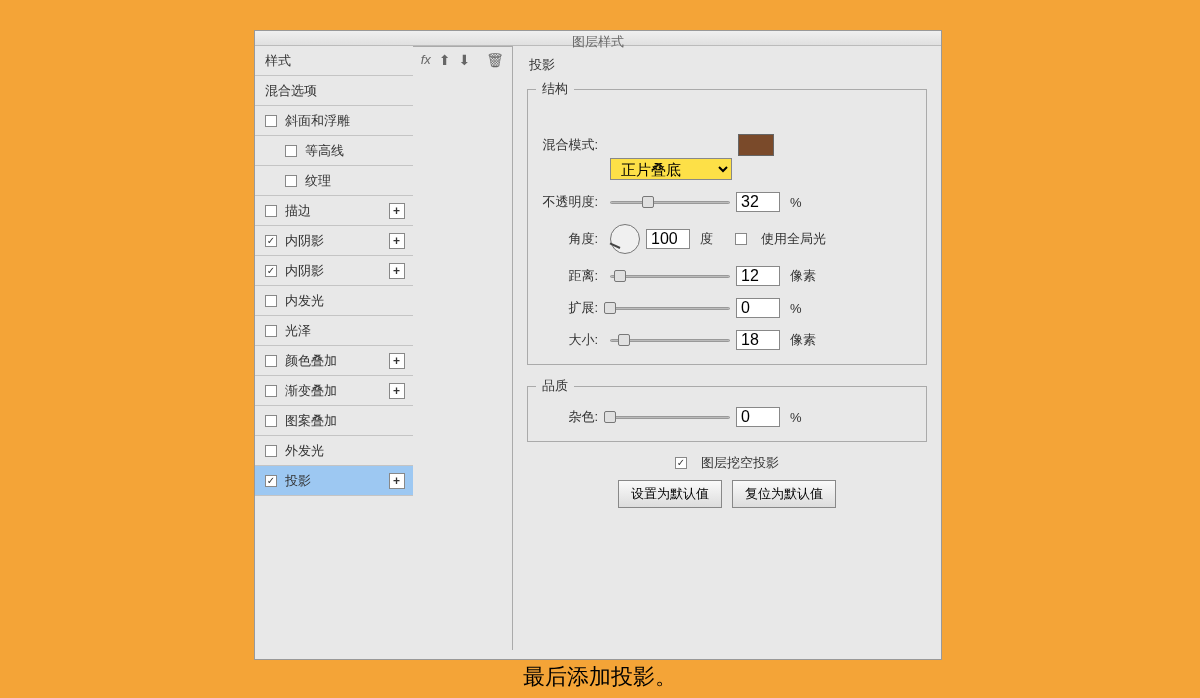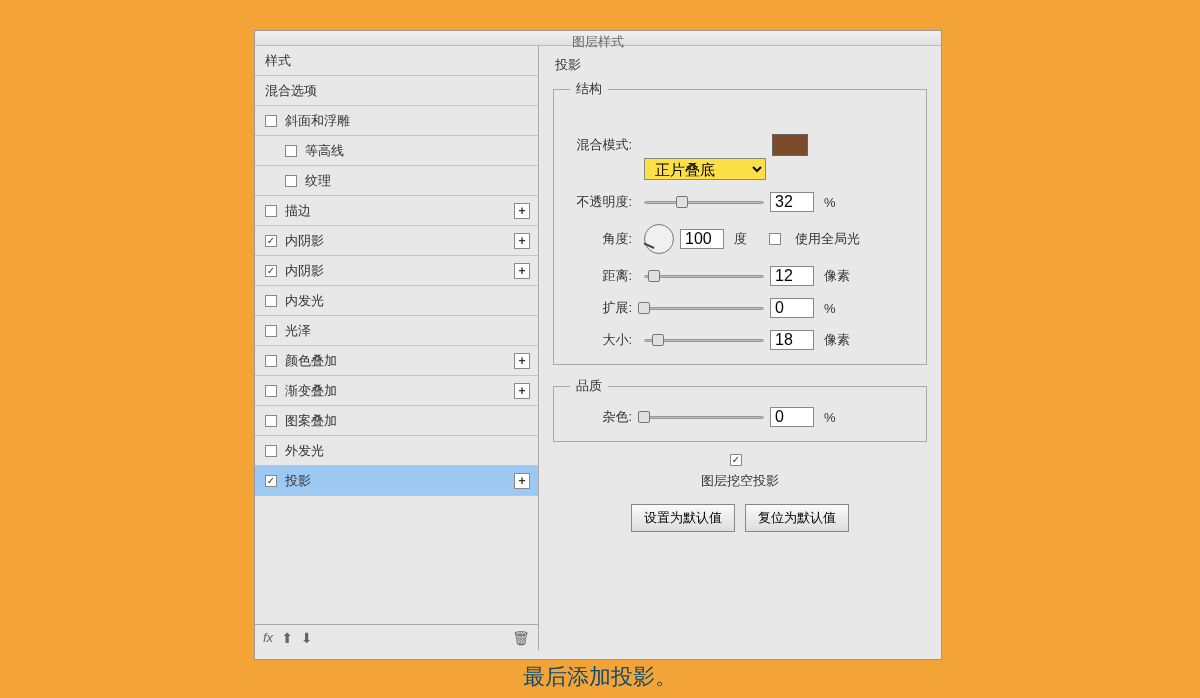--- a/index.html
+++ b/index.html
@@ -25,24 +25,24 @@
   height: 15px;
   text-align: center;
   line-height: 22px;
   font-size: 13px;
   color: #666;
   border-bottom: 1px solid #bbb;
   background: linear-gradient(#f0f0f0,#e0e0e0);
 }
 .content { display: flex; height: calc(100% - 24px); }
 .left-panel {
-  width: 284px;
+  width: 258px;
   border-right: 1px solid #aaa;
   display: flex;
-  flex-direction: column;
+  flex-direction: row;
 }
 .style-list { flex: 1; overflow: auto; }
 .style-row {
   height: 30px;
   display: flex;
   align-items: center;
   padding: 0 10px;
   border-bottom: 1px solid #c4c4c4;
   cursor: pointer;
   position: relative;
@@ -86,21 +86,21 @@
   color: #666;
 }
 .footer-bar .spacer { flex: 1; }
 .right-panel {
   flex: 1;
   padding: 10px 14px;
   position: relative;
 }
 fieldset {
   border: 1px solid #aaa;
-  padding: 12px 14px 14px 16px;
+  padding: 12px 14px 14px 8px;
   margin-bottom: 12px;
 }
 legend { padding: 0 6px; font-size: 13px; }
 .form-row {
   display: flex;
   align-items: center;
   margin-bottom: 12px;
   gap: 6px;
 }
 .label {
@@ -193,21 +193,21 @@
   gap: 10px;
   justify-content: center;
   margin-top: 6px;
 }
 .caption {
   position: absolute;
   width: 100%;
   text-align: center;
   bottom: 6px;
   font-size: 22px;
-  color: #0c4a6e;
+  color: #000000;
 }
 .fx-label { font-style: italic; }
 .arrow { font-size: 14px; }
 .trash { font-size: 14px; }
 </style>
 </head>
 <body>
 
 <div class="dialog">
   <div class="title-bar">图层样式</div>
@@ -362,21 +362,21 @@
           <span class="label">杂色:</span>
           <span class="slider">
               <span class="track"></span>
               <span class="thumb" style="left:0%"></span>
             </span>
           <input class="num-input" value="0" style="">
           <span class="unit">%</span>
         </div>
       </fieldset>
 
-      <div class="form-row" style="justify-content:center; margin-bottom:14px;flex-direction:column;">
+      <div class="form-row" style="justify-content:center; margin-bottom:8px;">
         <span class="cb checked"></span>
         <span>图层挖空投影</span>
       </div>
 
       <div class="btn-row">
         <button class="btn">设置为默认值</button>
         <button class="btn">复位为默认值</button>
       </div>
     </div>
   </div>

